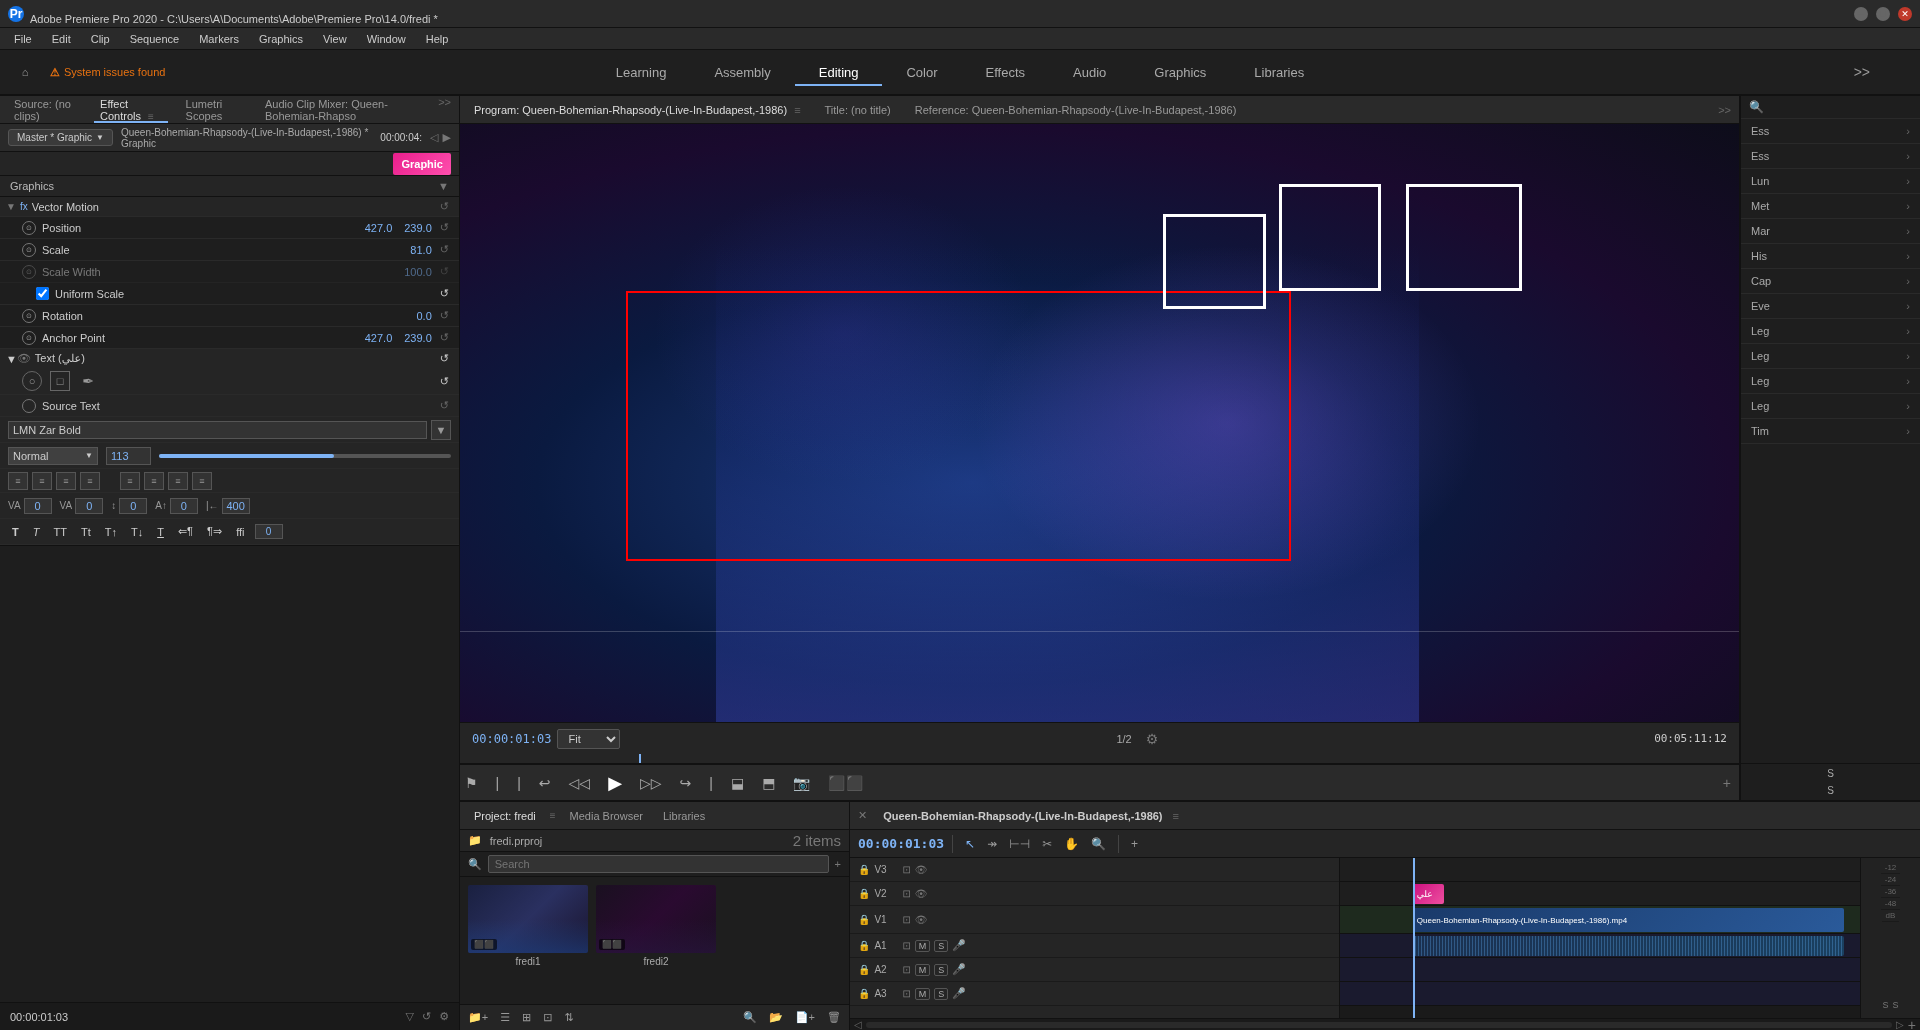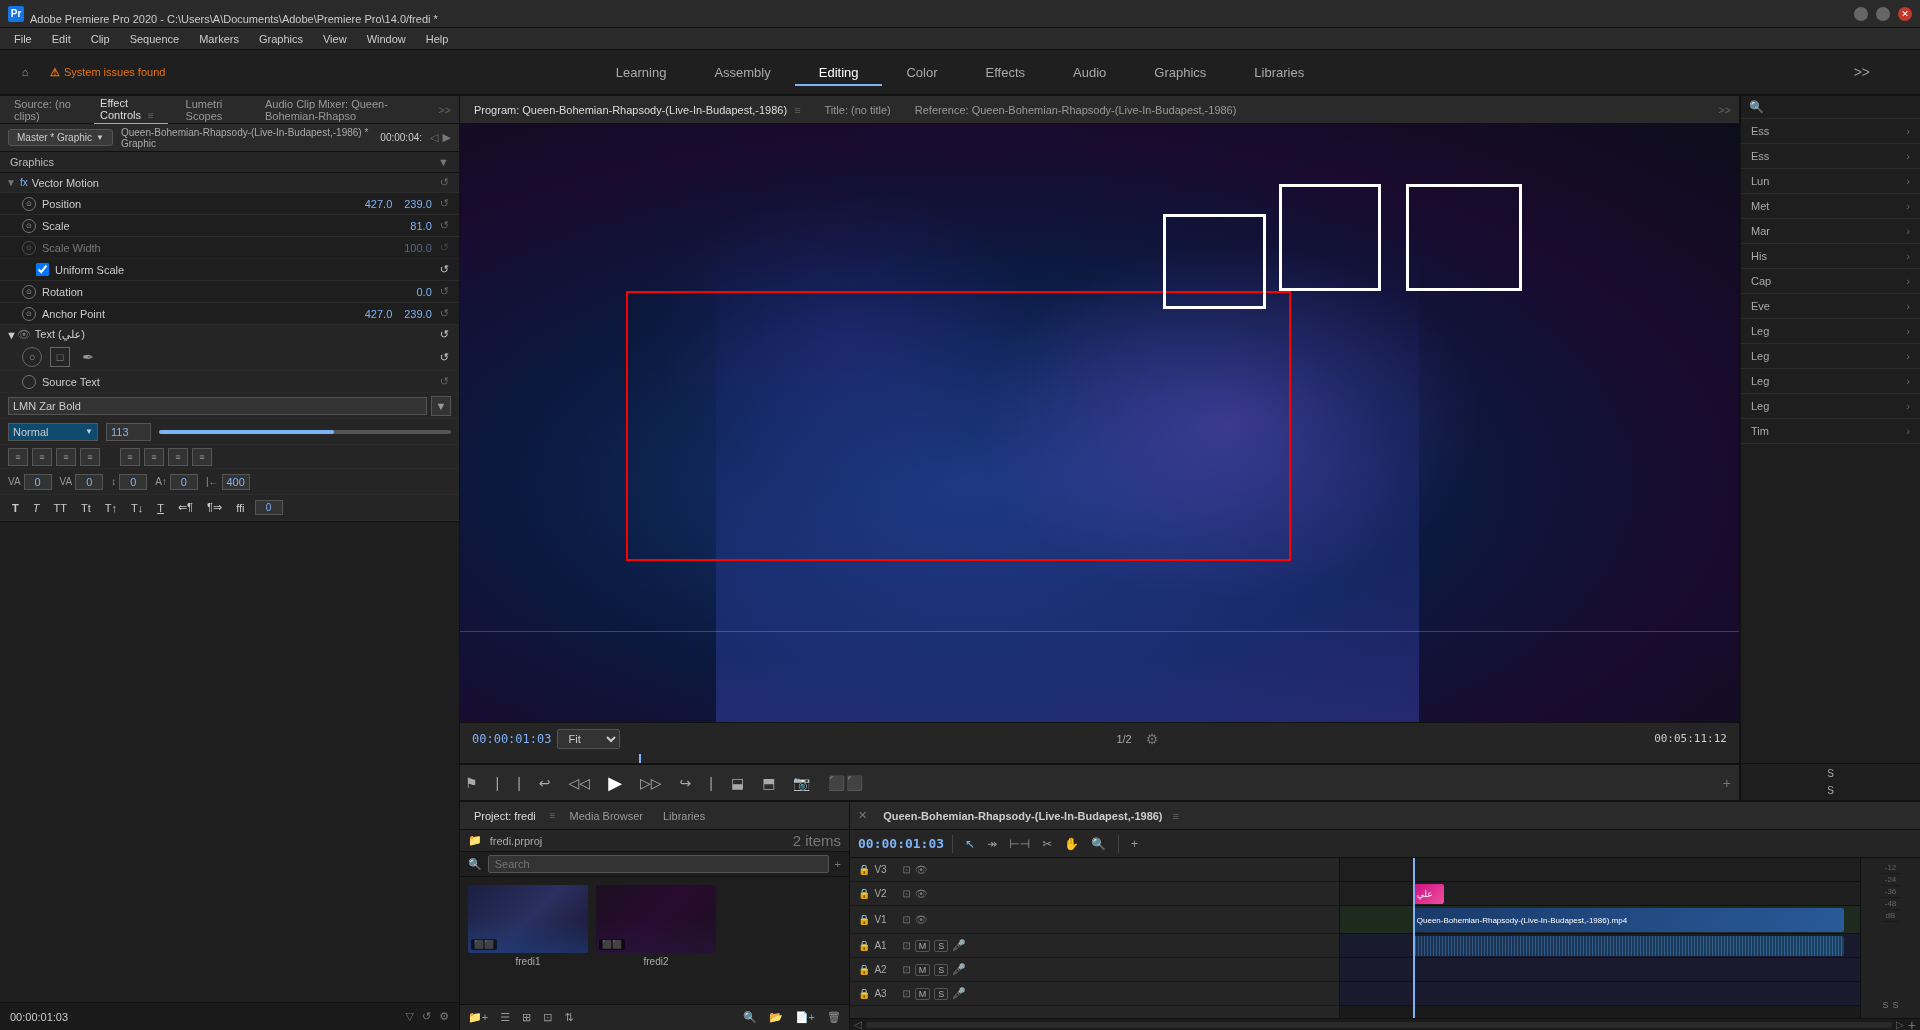--- a/index.html
+++ b/index.html
@@ -1,20 +1,20 @@
 <!DOCTYPE html>
 <html><head>
   <meta charset="utf-8">
   <style>
     * { margin: 0; padding: 0; box-sizing: border-box; }
     body { background: #1a1a1a; color: #ccc; font-family: 'Segoe UI', Arial, sans-serif; font-size: 11px; width: 1920px; height: 1030px; overflow: hidden; }
     
     
     #titlebar { background: #2a2a2a; height: 28px; display: flex; align-items: center; padding: 0 8px; border-bottom: 1px solid #111; }
-    #titlebar .app-icon { width: 16px; height: 16px; background: #1473e6; border-radius: 2px; margin-right: 6px; display: flex; align-items: center; justify-content: center; font-size: 10px; color: white; font-weight: bold; }
+    #titlebar .app-icon { width: 16px; height: 16px; background: #1473e6; border-radius: 8px; margin-right: 6px; display: flex; align-items: center; justify-content: center; font-size: 12px; color: white; font-weight: bold; }
     #titlebar .title { font-size: 11px; color: #ccc; flex: 1; margin-top: 11px; }
     #titlebar .win-controls { display: flex; gap: 8px; }
     #titlebar .win-btn { width: 14px; height: 14px; border-radius: 50%; cursor: pointer; display: flex; align-items: center; justify-content: center; font-size: 9px; color: #666; }
     #titlebar .win-btn.minimize { background: #666; }
     #titlebar .win-btn.maximize { background: #666; }
     #titlebar .win-btn.close { background: #c0392b; color: white; }
 
     
     #menubar { background: #2a2a2a; height: 22px; display: flex; align-items: center; padding: 0 6px; border-bottom: 1px solid #111; gap: 4px; }
     #menubar .menu-item { padding: 2px 8px; font-size: 11px; color: #ccc; cursor: pointer; border-radius: 2px; }
@@ -28,21 +28,21 @@
     .nav-tab.active { color: #fff; border-bottom: 2px solid #7eb3f5; }
     #topnav .more-btn { position: absolute; right: 50px; color: #999; cursor: pointer; font-size: 14px; }
 
     
     #main-layout { display: flex; height: calc(1030px - 28px - 22px - 46px); }
 
     
     #left-panel { width: 460px; display: flex; flex-direction: column; border-right: 1px solid #111; }
     
     
-    .panel-tabs { background: #2a2a2a; height: 28px; display: flex; align-items: center; padding: 0 8px; border-bottom: 1px solid #111; gap: 12px; }
+    .panel-tabs { background: #2a2a2a; height: 28px; display: flex; padding: 0 8px; border-bottom: 1px solid #111; gap: 12px; }
     .panel-tab { font-size: 11px; color: #999; cursor: pointer; padding: 2px 6px; }
     .panel-tab.active { color: #ddd; border-bottom: 2px solid #7eb3f5; }
 
     
     #effect-controls { flex: 1; background: #1e1e1e; overflow: hidden; }
     
     
     .ec-header { background: #2a2a2a; height: 28px; display: flex; align-items: center; padding: 0 8px; gap: 8px; border-bottom: 1px solid #111; }
     .ec-master-btn { background: #3a3a3a; border: 1px solid #555; border-radius: 3px; padding: 2px 8px; font-size: 10px; color: #ccc; cursor: pointer; display: flex; align-items: center; gap: 4px; }
     .ec-clip-name { font-size: 10px; color: #ccc; flex: 1; }
@@ -86,21 +86,21 @@
     .source-text-row { display: flex; align-items: center; padding: 2px 10px 2px 22px; border-bottom: 1px solid #2a2a2a; height: 22px; }
     .source-text-row .prop-icon { width: 14px; height: 14px; border: 1px solid #777; border-radius: 50%; margin-right: 6px; }
     .source-text-row .label { font-size: 11px; color: #ccc; flex: 1; }
     .source-text-row .reset-btn { color: #666; font-size: 11px; cursor: pointer; }
 
     .font-row { display: flex; align-items: center; padding: 2px 8px; border-bottom: 1px solid #2a2a2a; height: 26px; gap: 4px; }
     .font-select { flex: 1; background: #333; border: 1px solid #555; color: #ccc; font-size: 11px; padding: 2px 4px; cursor: pointer; }
     .font-dropdown-btn { background: #333; border: 1px solid #555; width: 20px; height: 20px; display: flex; align-items: center; justify-content: center; color: #999; cursor: pointer; }
 
     .style-row { display: flex; align-items: center; padding: 2px 8px; border-bottom: 1px solid #2a2a2a; height: 26px; gap: 8px; }
-    .style-dropdown { background: #0c4a6e; border: 1px solid #555; color: #ccc; font-size: 11px; padding: 2px 4px; width: 90px; cursor: pointer; display: flex; align-items: center; justify-content: space-between; }
+    .style-dropdown { background: #404040; border: 1px solid #555; color: #ccc; font-size: 11px; padding: 2px 4px; width: 90px; cursor: pointer; display: flex; align-items: center; justify-content: space-between; }
     .size-input { background: #333; border: 1px solid #555; color: #7eb3f5; font-size: 11px; width: 45px; padding: 2px 4px; }
     .size-slider { flex: 1; height: 4px; background: #555; border-radius: 2px; }
 
     .align-row { display: flex; align-items: center; padding: 2px 8px; border-bottom: 1px solid #2a2a2a; height: 24px; gap: 4px; }
     .align-btn { width: 20px; height: 18px; background: #333; border: 1px solid #555; display: flex; align-items: center; justify-content: center; cursor: pointer; color: #999; font-size: 9px; }
 
     .metrics-row { display: flex; align-items: center; padding: 2px 8px; border-bottom: 1px solid #2a2a2a; height: 26px; gap: 8px; flex-wrap: wrap; }
     .metric-item { display: flex; align-items: center; gap: 3px; }
     .metric-icon { color: #999; font-size: 10px; }
     .metric-value { color: #7eb3f5; font-size: 11px; background: #333; border: 1px solid #555; padding: 1px 4px; min-width: 28px; text-align: center; cursor: pointer; }
@@ -297,20 +297,26 @@
         <span style="font-size:8px;">▼</span>
       </div>
       <span class="ec-clip-name" style="font-size:10px; color:#aaa;">Queen-Bohemian-Rhapsody-(Live-In-Budapest,-1986) * Graphic</span>
       <span class="ec-time">00:00:04:</span>
       <div class="ec-nav-btns">
         <span style="cursor:pointer; color:#777;">◁</span>
         <span style="cursor:pointer; color:#777;">▶</span>
       </div>
     </div>
 
+    <div class="ec-clip-strip">
+      <div style="flex:1;"></div>
+      <div class="graphic-clip">
+        <span>Graphic</span>
+      </div>
+    </div>
 
     <div id="effect-controls">
 
       <div class="section-label">
         <span>Graphics</span>
         <span class="expand-icon">▼</span>
       </div>
 
       <div class="prop-group">
         <div class="prop-group-header">

